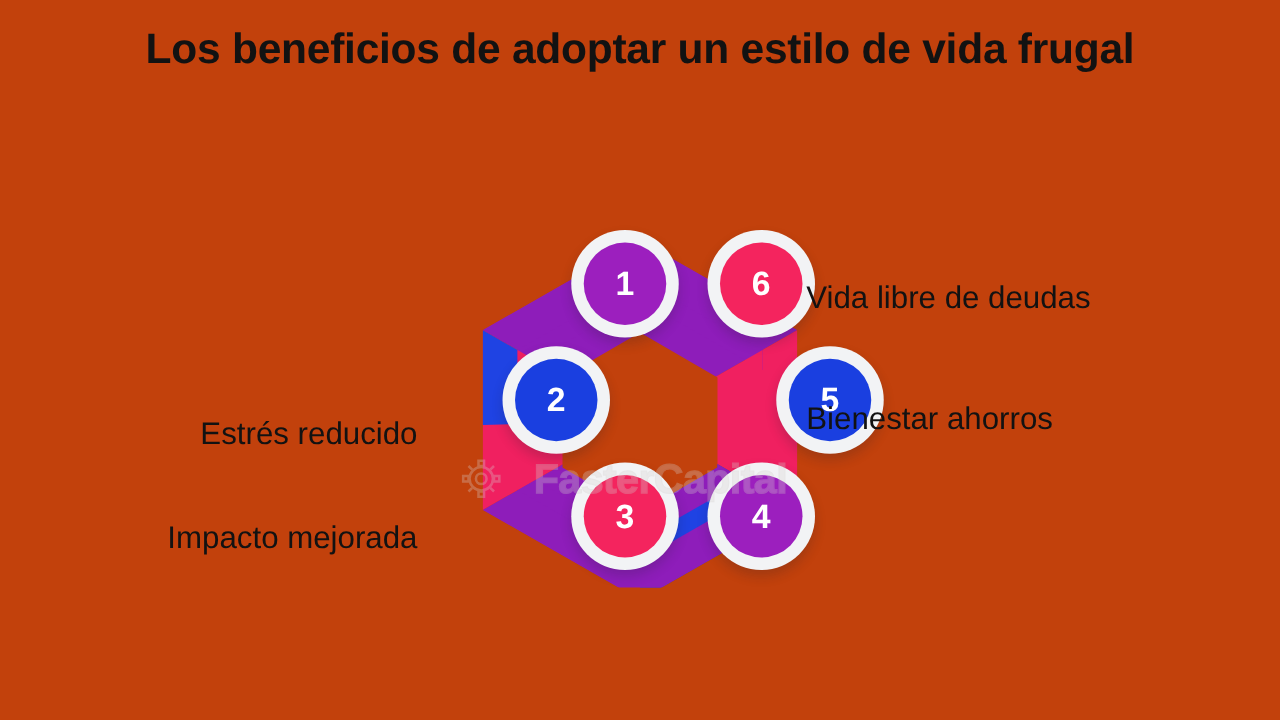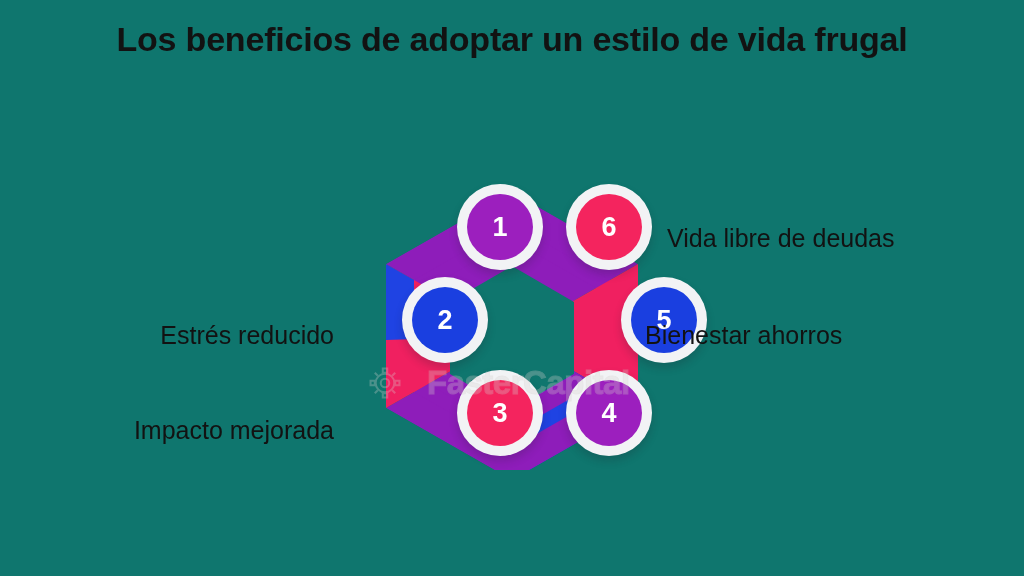--- a/index.html
+++ b/index.html
@@ -15,21 +15,21 @@
     font-family: "Liberation Sans", sans-serif;
     color: #111111;
     position: relative;
   }
 
   .canvas {
     position: absolute;
     inset: 0;
     width: 1024px;
     height: 576px;
-    background: #0f766e;
+    background: #c2410c;
   }
 
   
   .title {
     position: absolute;
     top: 18px;
     left: 0;
     width: 1024px;
     text-align: center;
     font-size: 34px;
@@ -122,23 +122,23 @@
     font-size: 25px;
     font-weight: 400;
     color: #121212;
     line-height: 1.2;
     white-space: nowrap;
   }
   .label.left  { text-align: right; right: 690px; }
   .label.right { text-align: left;  left: 645px; }
 
   .lbl-1 { top: 223px; }
-  .lbl-2 { top: 320px; right: 800px; }
+  .lbl-2 { top: 332px; right: 800px; }
   .lbl-3 { top: 415px; right: 730px; }
-  .lbl-6 { top: 223px; left: 660px; margin-left: 22px; }
+  .lbl-6 { top: 223px; left: 660px; }
   .lbl-5 { top: 320px; left: 676px; }
   .lbl-4 { top: 415px; left: 643px; }
 </style>
 </head>
 <body>
 
 <div class="canvas">
 
   <div class="title">Los beneficios de adoptar un estilo de vida frugal</div>
 

